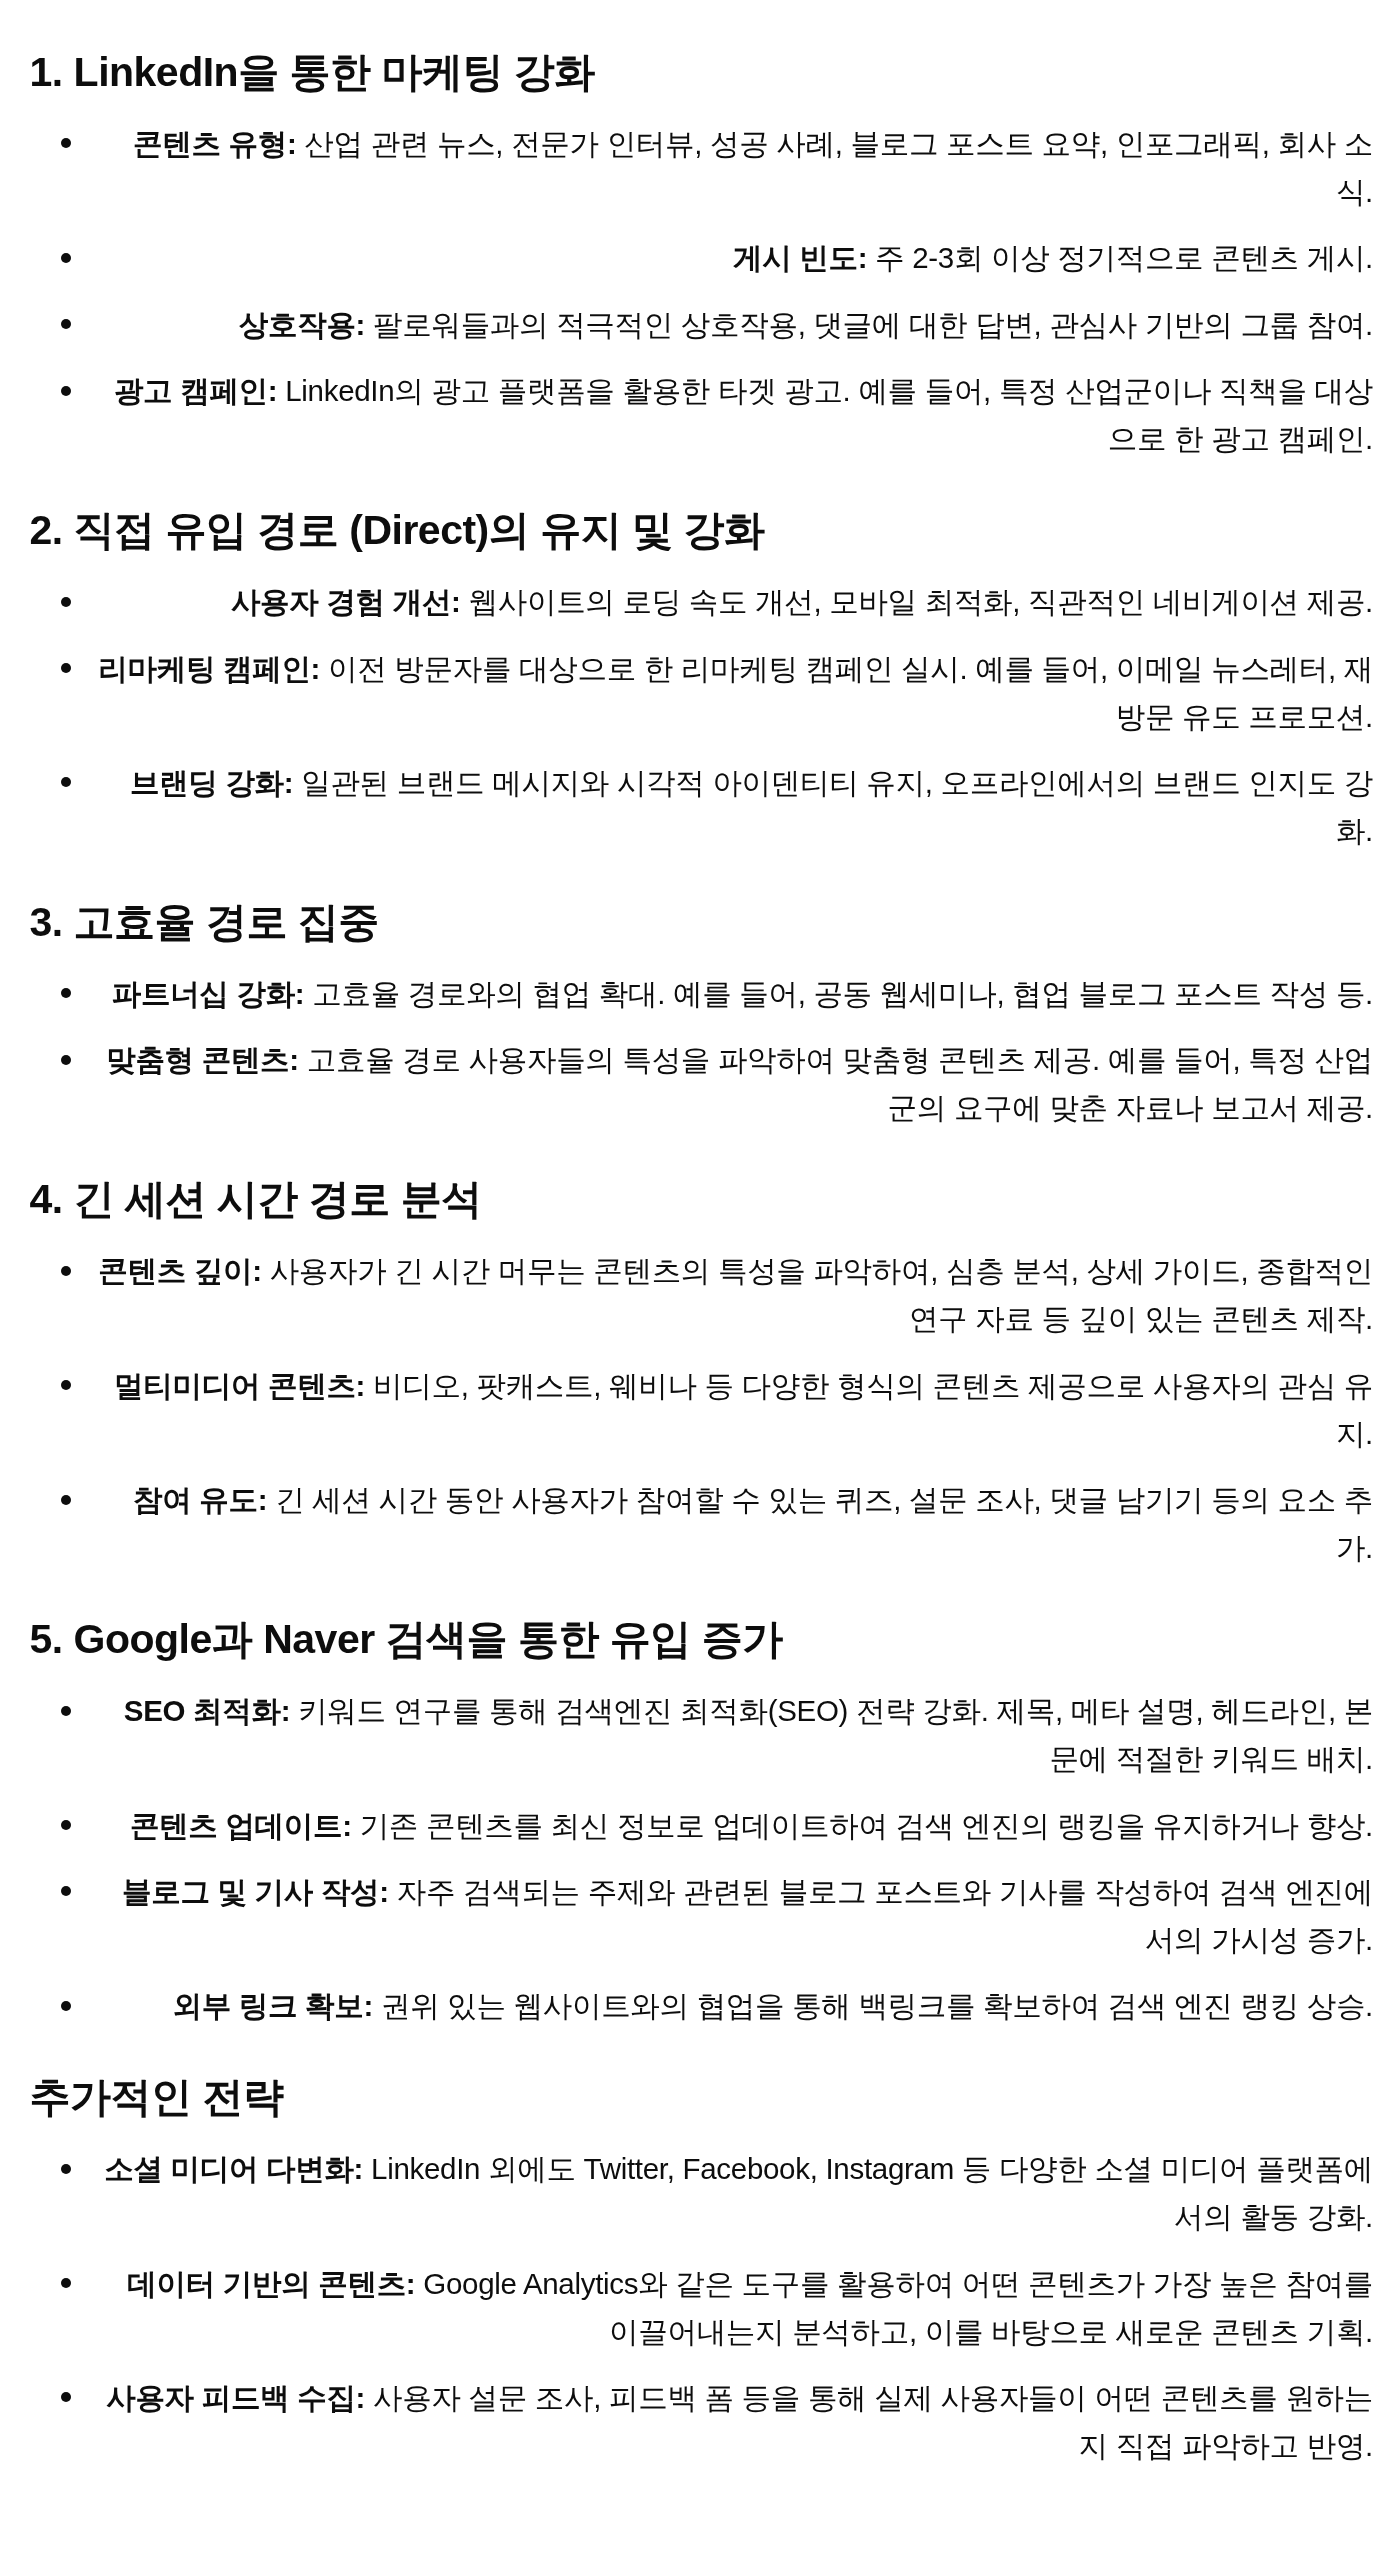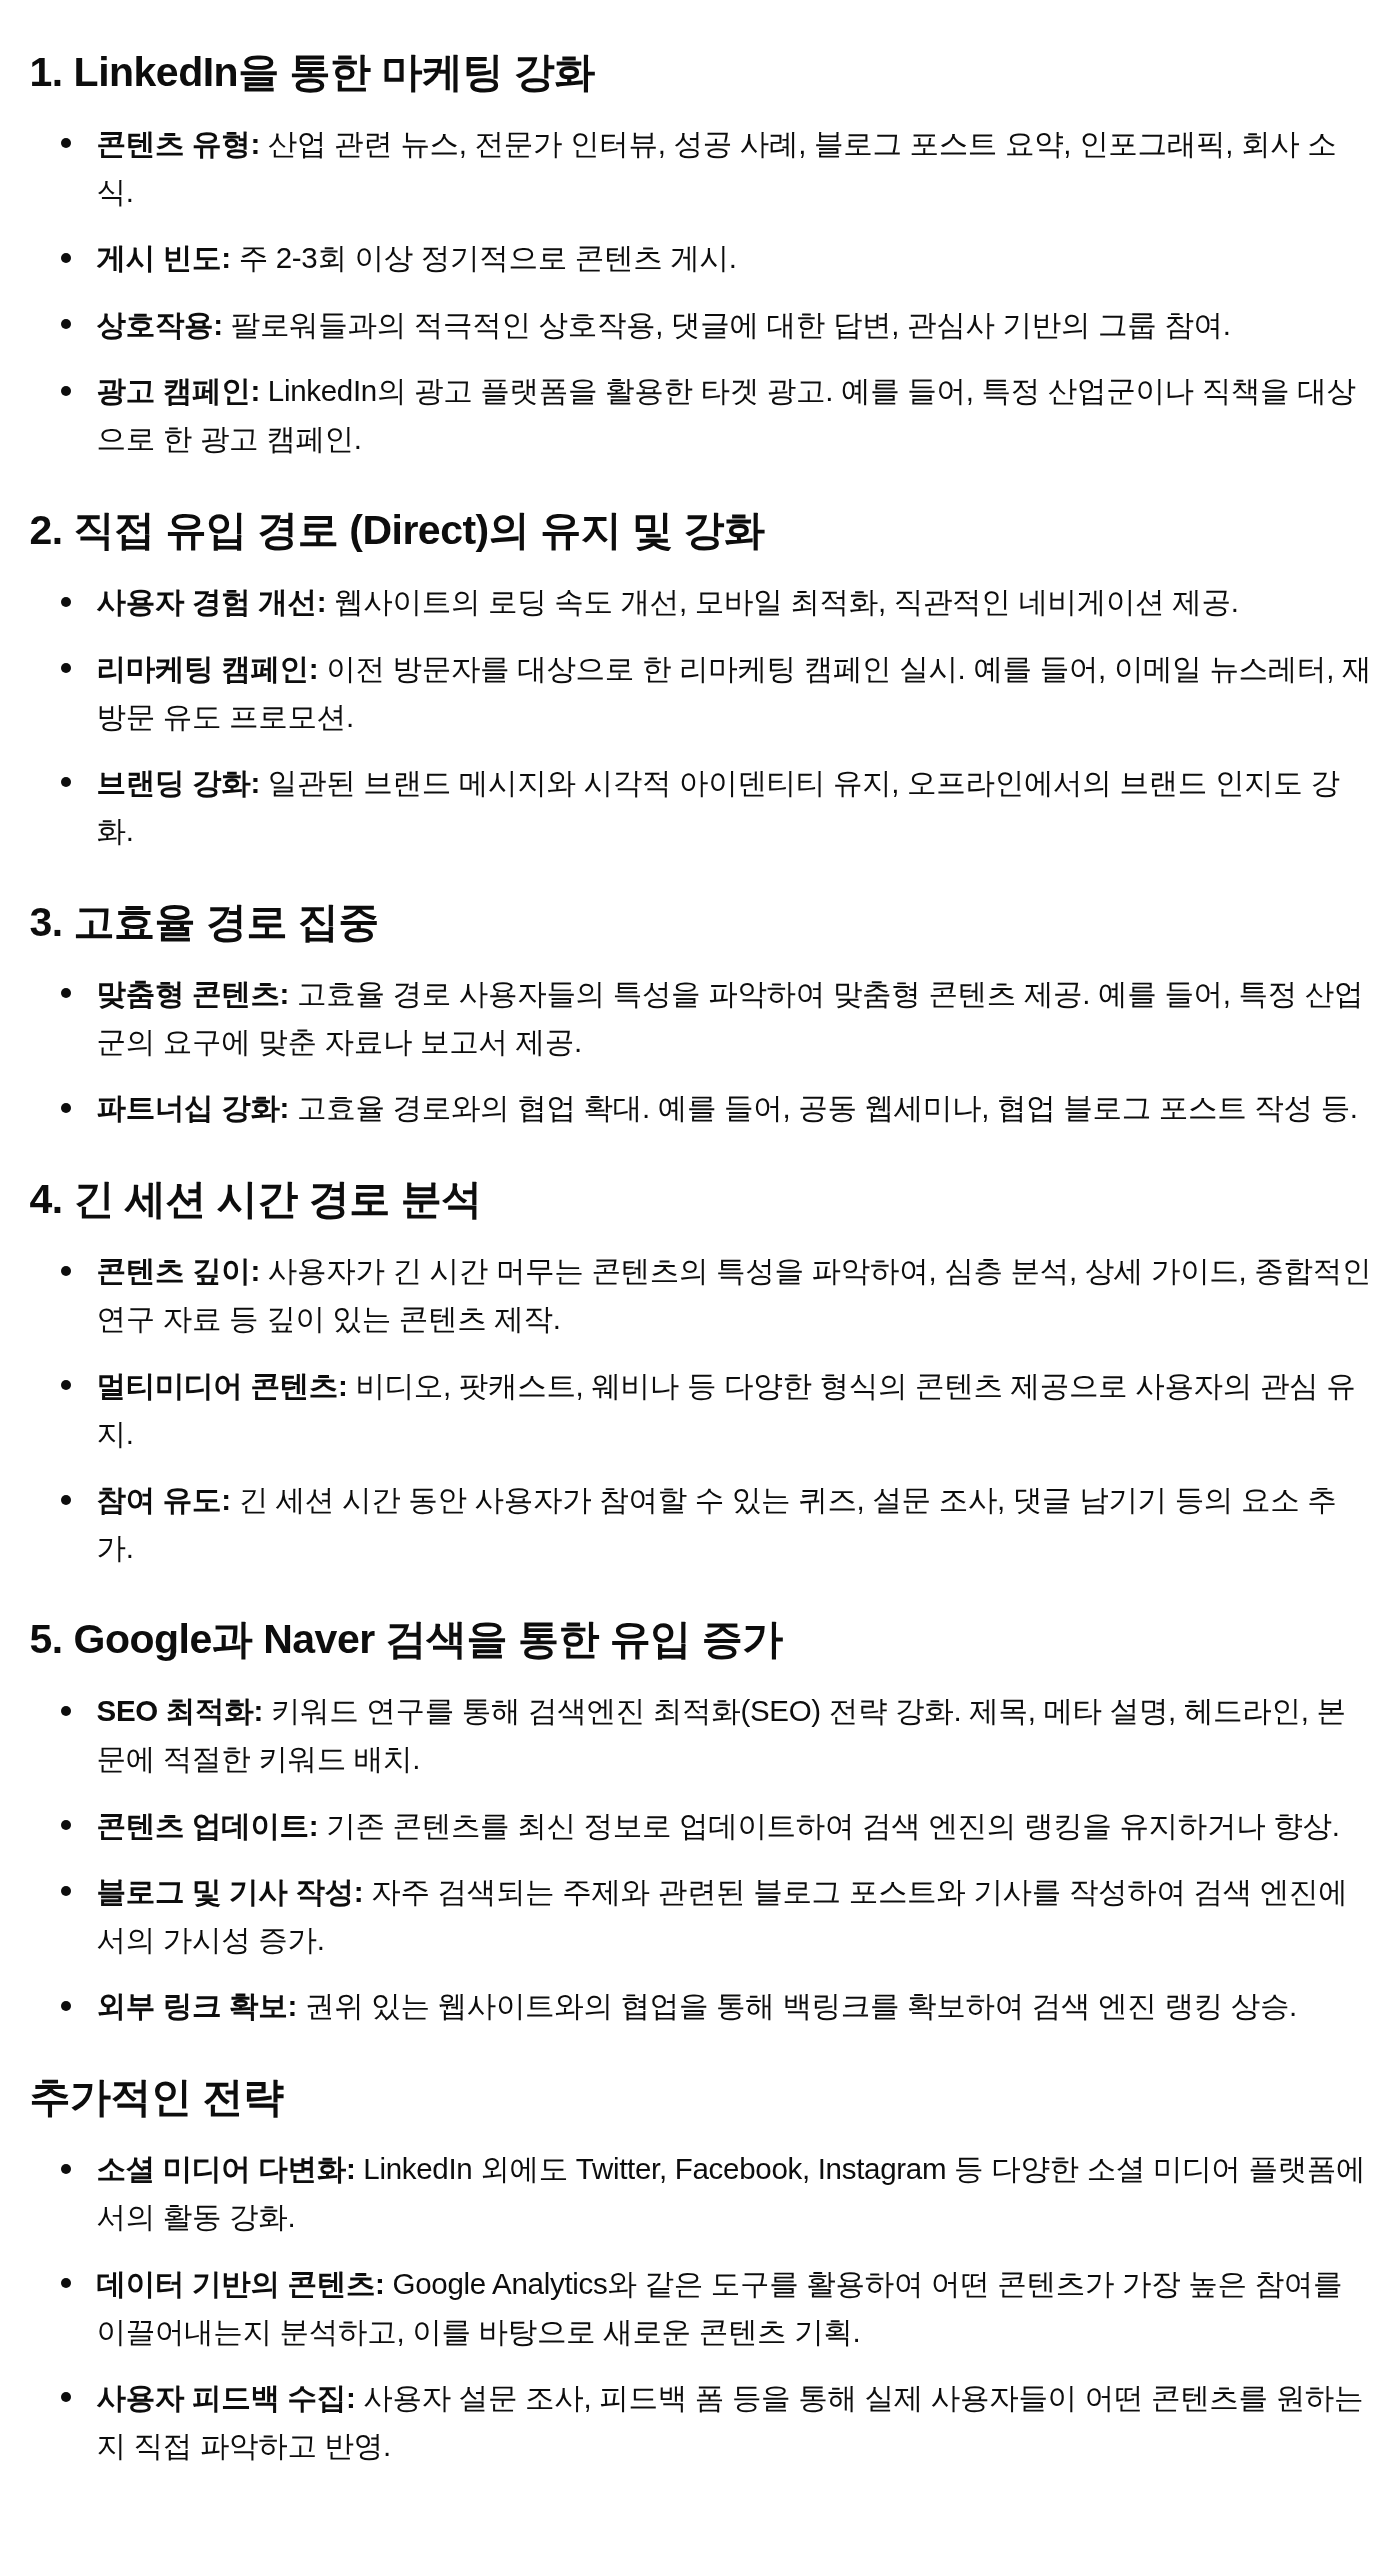--- a/index.html
+++ b/index.html
@@ -31,20 +31,21 @@
     list-style: none;
     margin: 21px 0 0 0;
     padding: 0 0 0 67px;
   }
   li.bullet-item {
     position: relative;
     font-size: 29.5px;
     line-height: 48px;
     margin-top: 18.4px;
     letter-spacing: -0.3px;
+    text-align: right;
   }
   li.bullet-item:first-child {
     margin-top: 0;
   }
   .marker {
     position: absolute;
     left: -36px;
     top: 18.4px;
     width: 10px;
     height: 10px;
@@ -75,22 +76,22 @@
     <ul class="bullets">
       <li class="bullet-item"><span class="marker"></span><b class="item-label">사용자 경험 개선:</b><span> 웹사이트의 로딩 속도 개선, 모바일 최적화, 직관적인 네비게이션 제공.</span></li>
       <li class="bullet-item"><span class="marker"></span><b class="item-label">리마케팅 캠페인:</b><span> 이전 방문자를 대상으로 한 리마케팅 캠페인 실시. 예를 들어, 이메일 뉴스레터, 재방문 유도 프로모션.</span></li>
       <li class="bullet-item"><span class="marker"></span><b class="item-label">브랜딩 강화:</b><span> 일관된 브랜드 메시지와 시각적 아이덴티티 유지, 오프라인에서의 브랜드 인지도 강화.</span></li>
     </ul>
   </section>
 
   <section>
     <h2 class="sec-heading">3. 고효율 경로 집중</h2>
     <ul class="bullets">
+      <li class="bullet-item"><span class="marker"></span><b class="item-label">파트너십 강화:</b><span> 고효율 경로와의 협업 확대. 예를 들어, 공동 웹세미나, 협업 블로그 포스트 작성 등.</span></li>
       <li class="bullet-item"><span class="marker"></span><b class="item-label">맞춤형 콘텐츠:</b><span> 고효율 경로 사용자들의 특성을 파악하여 맞춤형 콘텐츠 제공. 예를 들어, 특정 산업군의 요구에 맞춘 자료나 보고서 제공.</span></li>
-      <li class="bullet-item"><span class="marker"></span><b class="item-label">파트너십 강화:</b><span> 고효율 경로와의 협업 확대. 예를 들어, 공동 웹세미나, 협업 블로그 포스트 작성 등.</span></li>
     </ul>
   </section>
 
   <section>
     <h2 class="sec-heading">4. 긴 세션 시간 경로 분석</h2>
     <ul class="bullets">
       <li class="bullet-item"><span class="marker"></span><b class="item-label">콘텐츠 깊이:</b><span> 사용자가 긴 시간 머무는 콘텐츠의 특성을 파악하여, 심층 분석, 상세 가이드, 종합적인 연구 자료 등 깊이 있는 콘텐츠 제작.</span></li>
       <li class="bullet-item"><span class="marker"></span><b class="item-label">멀티미디어 콘텐츠:</b><span> 비디오, 팟캐스트, 웨비나 등 다양한 형식의 콘텐츠 제공으로 사용자의 관심 유지.</span></li>
       <li class="bullet-item"><span class="marker"></span><b class="item-label">참여 유도:</b><span> 긴 세션 시간 동안 사용자가 참여할 수 있는 퀴즈, 설문 조사, 댓글 남기기 등의 요소 추가.</span></li>
     </ul>

